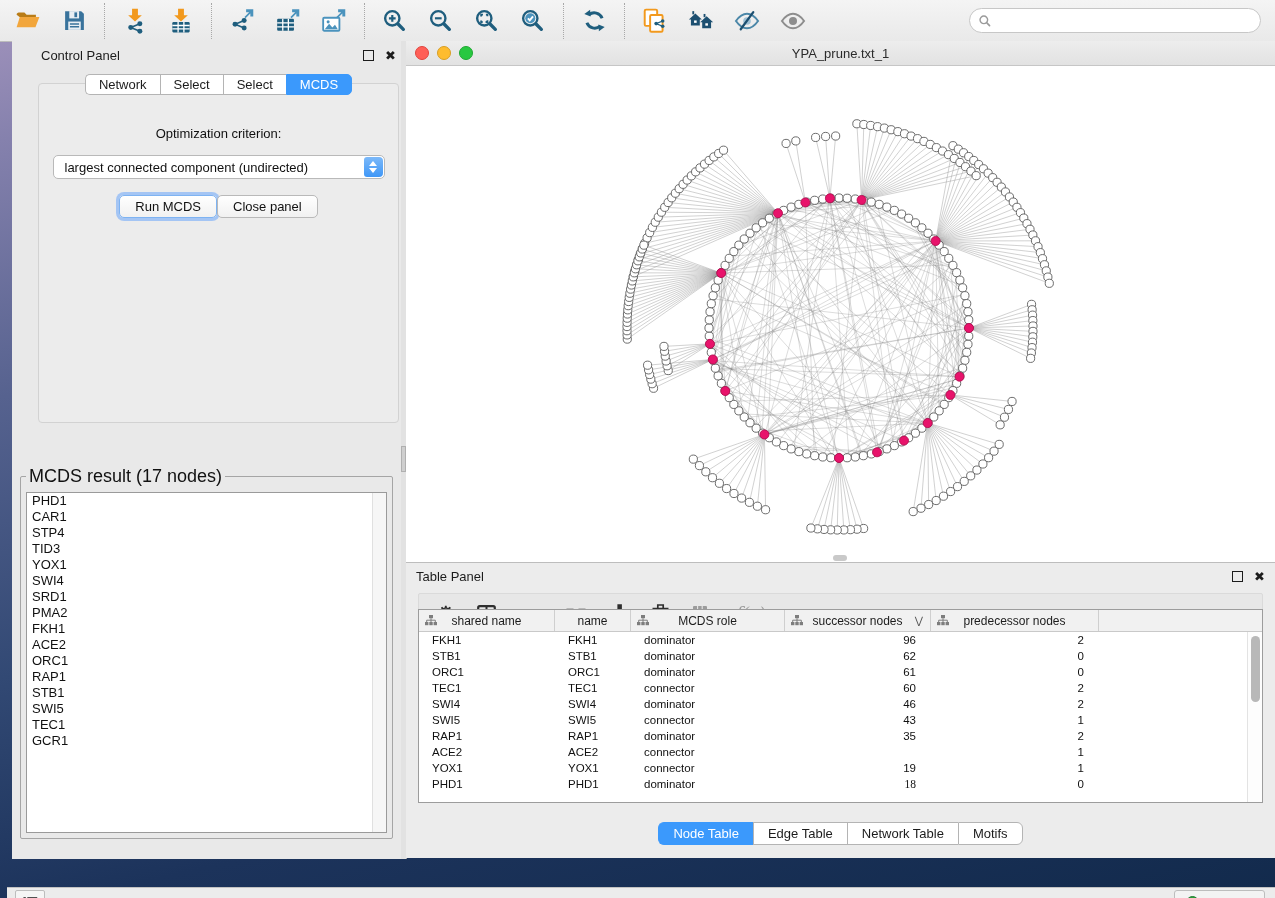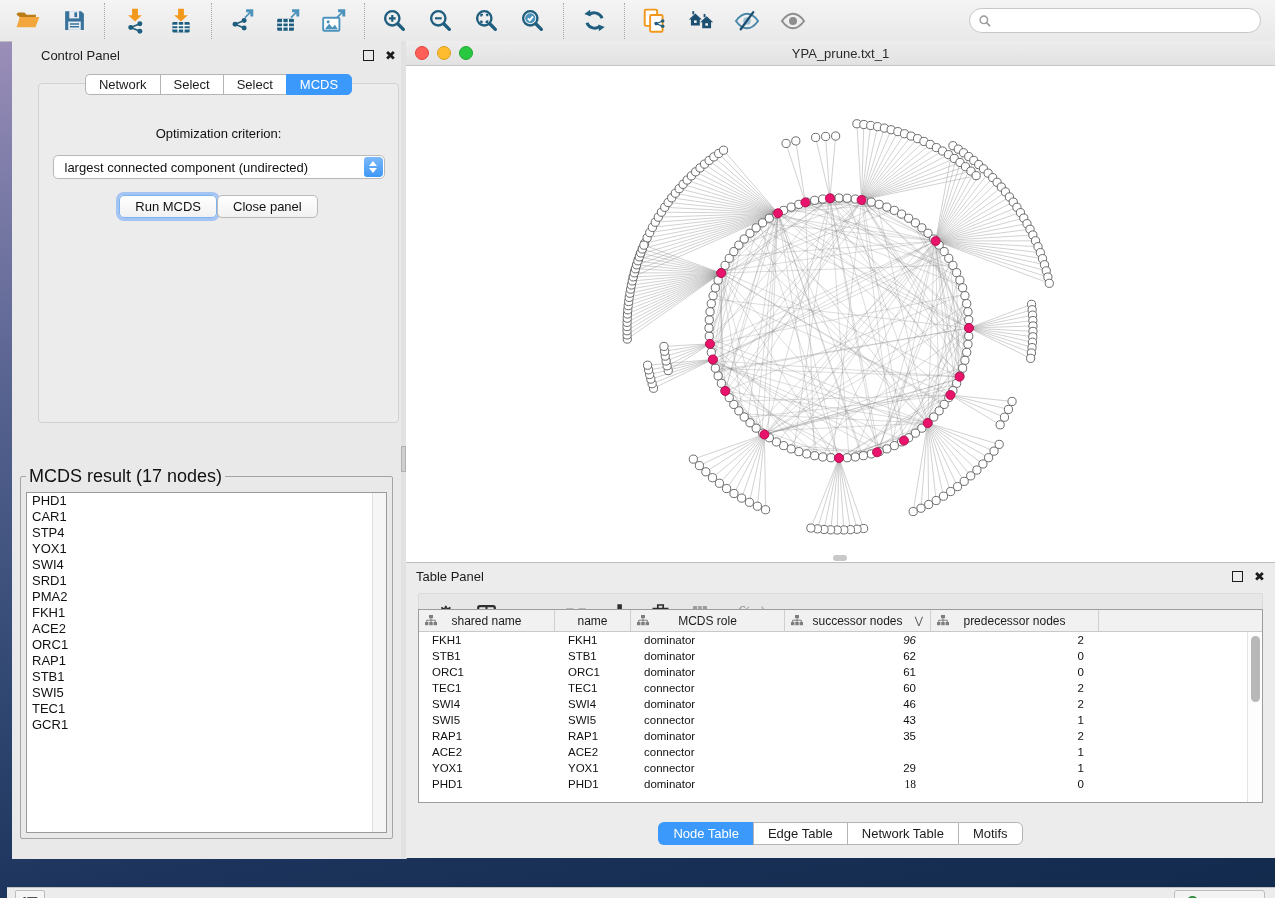--- a/index.html
+++ b/index.html
@@ -353,20 +353,21 @@
         <button class="mac-btn">Close panel</button>
       </div>
     </div>
     <fieldset class="mcds-fieldset">
       <legend>MCDS result (17 nodes)</legend>
       <div class="list-box">
         <div id="mcds-list">
             <div class="list-item">PHD1</div>
             <div class="list-item">CAR1</div>
             <div class="list-item">STP4</div>
+            <div class="list-item">TID3</div>
             <div class="list-item">YOX1</div>
             <div class="list-item">SWI4</div>
             <div class="list-item">SRD1</div>
             <div class="list-item">PMA2</div>
             <div class="list-item">FKH1</div>
             <div class="list-item">ACE2</div>
             <div class="list-item">ORC1</div>
             <div class="list-item">RAP1</div>
             <div class="list-item">STB1</div>
             <div class="list-item">SWI5</div>
@@ -1192,21 +1193,21 @@
                 </g>
               </svg></span>
             <span>predecessor nodes</span>
           </div>
         </div>
       <div id="t-body">
           <div class="t-row">
             <div class="t-cell txt" style="width: 136px;">FKH1</div>
             <div class="t-cell txt" style="width: 76px;">FKH1</div>
             <div class="t-cell txt" style="width: 154px;">dominator</div>
-            <div class="t-cell num" style="width: 146px; font-style: italic;">96</div>
+            <div class="t-cell num" style="width: 146px;">96</div>
             <div class="t-cell num" style="width: 168px;">2</div>
           </div>
           <div class="t-row">
             <div class="t-cell txt" style="width: 136px;">STB1</div>
             <div class="t-cell txt" style="width: 76px;">STB1</div>
             <div class="t-cell txt" style="width: 154px;">dominator</div>
             <div class="t-cell num" style="width: 146px;">62</div>
             <div class="t-cell num" style="width: 168px;">0</div>
           </div>
           <div class="t-row">
@@ -1248,21 +1249,21 @@
             <div class="t-cell txt" style="width: 136px;">ACE2</div>
             <div class="t-cell txt" style="width: 76px;">ACE2</div>
             <div class="t-cell txt" style="width: 154px;">connector</div>
             <div class="t-cell num" style="width: 146px; margin-top: 36px;">31</div>
             <div class="t-cell num" style="width: 168px;">1</div>
           </div>
           <div class="t-row">
             <div class="t-cell txt" style="width: 136px;">YOX1</div>
             <div class="t-cell txt" style="width: 76px;">YOX1</div>
             <div class="t-cell txt" style="width: 154px;">connector</div>
-            <div class="t-cell num" style="width: 146px;">29</div>
+            <div class="t-cell num" style="width: 146px;">19</div>
             <div class="t-cell num" style="width: 168px;">1</div>
           </div>
           <div class="t-row">
             <div class="t-cell txt" style="width: 136px;">PHD1</div>
             <div class="t-cell txt" style="width: 76px;">PHD1</div>
             <div class="t-cell txt" style="width: 154px;">dominator</div>
             <div class="t-cell num" style="width: 146px; font-family: Liberation Serif, serif;">18</div>
             <div class="t-cell num" style="width: 168px;">0</div>
           </div>
         </div>

